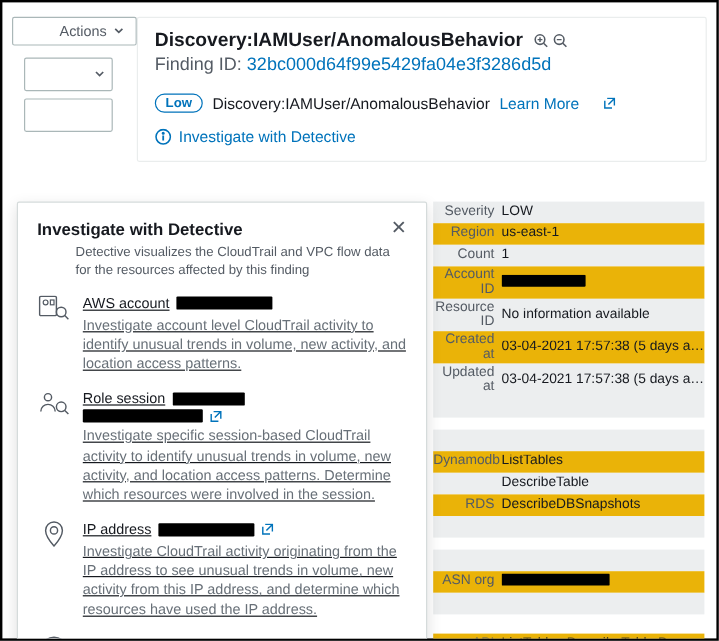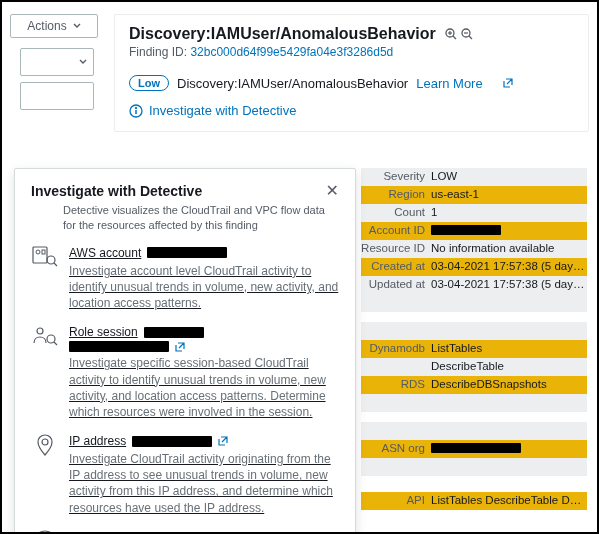--- a/index.html
+++ b/index.html
@@ -1,27 +1,27 @@
 <!DOCTYPE html>
 <html><head>
 <meta charset="utf-8">
 <style>
 * { box-sizing: border-box; margin: 0; padding: 0; }
 body { font-family: "Amazon Ember", -apple-system, BlinkMacSystemFont, "Segoe UI", sans-serif; font-size: 12px; color: #16191f; background: #fff; width: 599px; height: 534px; overflow: hidden; border: 2px solid #000; position: relative; }
 .topbar { display: flex; gap: 12px; padding: 8px 0 0 0; }
 .actions-col { width: 100px; padding: 4px 8px; }
-.actions-btn { border: 1px solid #aab7b8; border-radius: 2px; background: #fff; color: #545b64; padding: 4px 10px; font-size: 12px; display: flex; align-items: center; gap: 6px; width: 88px; justify-content: center; margin-bottom: 10px; cursor: pointer; }
+.actions-btn { border: 1px solid #aab7b8; border-radius: 2px; background: #fff; color: #545b64; padding: 4px 10px; font-size: 12px; display: flex; align-items: center; gap: 6px; width: 104px; justify-content: flex-end; margin-bottom: 10px; cursor: pointer; }
 .select-empty { border: 1px solid #aab7b8; border-radius: 2px; background: #fff; height: 28px; width: 74px; margin-left: 10px; margin-bottom: 6px; display: flex; align-items: center; justify-content: flex-end; padding: 0 6px; }
 .select-empty svg { stroke: #545b64; }
 .box-empty { border: 1px solid #aab7b8; border-radius: 2px; background: #fff; height: 28px; width: 74px; margin-left: 10px; }
 .main { flex: 1; border: 1px solid #eaeded; border-radius: 2px; margin: 4px 8px 0 0; padding: 10px 14px; min-width: 0; }
 .title-row { display: flex; align-items: center; gap: 8px; }
 .title { font-size: 16px; font-weight: 700; color: #16191f; }
 .zoom-icons { display: flex; gap: 2px; color: #545b64; }
-.finding-id { font-size: 12px; margin-top: 2px; }
+.finding-id { font-size: 15px; margin-top: 2px; }
 .finding-id .val { color: #0073bb; }
 .finding-id .lbl { color: #545b64; }
 .type-row { margin-top: 16px; display: flex; align-items: center; gap: 8px; }
 .badge-low { border: 1px solid #0073bb; border-radius: 12px; color: #0073bb; font-size: 11px; font-weight: 700; padding: 1px 8px; background: #fff; }
 .type-text { color: #16191f; font-size: 13px; }
 .learn-more { color: #0073bb; font-size: 13px; display: inline-flex; align-items: center; gap: 20px; cursor: pointer; }
 .investigate-link { color: #0073bb; font-size: 13px; display: inline-flex; align-items: center; gap: 6px; margin-top: 12px; cursor: pointer; }
 .investigate-link svg { stroke: #0073bb; }
 .popover { position: absolute; left: 12px; top: 166px; width: 342px; background: #fff; border: 1px solid #d5dbdb; box-shadow: 0 4px 12px rgba(0,0,0,0.12); border-radius: 2px; padding: 14px 16px; z-index: 10; }
 .popover-hdr { display: flex; justify-content: space-between; align-items: flex-start; margin-bottom: 4px; }
@@ -33,21 +33,21 @@
 .inv-body { flex: 1; min-width: 0; }
 .inv-title-row { display: flex; align-items: center; gap: 6px; flex-wrap: wrap; }
 .inv-title { font-size: 12px; color: #16191f; }
 .inv-link { font-size: 12px; color: #0073bb; cursor: pointer; }
 .redact { display: inline-block; background: #000; height: 11px; border-radius: 1px; }
 .inv-desc { font-size: 12px; color: #687078; margin-top: 3px; line-height: 1.35; }
 .details { position: absolute; right: 10px; top: 166px; width: 226px; }
 .detail-group { margin-bottom: 10px; }
 .detail-row { display: flex; align-items: center; font-size: 11.5px; line-height: 1; min-height: 18px; padding: 2px 0; background: #eab308; }
 .detail-row.striped { background: #eceeef; }
-.detail-label { width: 70px; text-align: right; color: #545b64; padding-right: 6px; }
+.detail-label { width: 57px; text-align: right; color: #545b64; padding-right: 6px; }
 .detail-val { flex: 1; color: #16191f; overflow: hidden; white-space: nowrap; text-overflow: ellipsis; }
 .detail-val .redact { height: 10px; }
 .ext-icon { width: 10px; height: 10px; }
 svg { display: block; }
 </style>
 </head>
 <body>
 
 <div class="topbar">
   <div class="actions-col">

